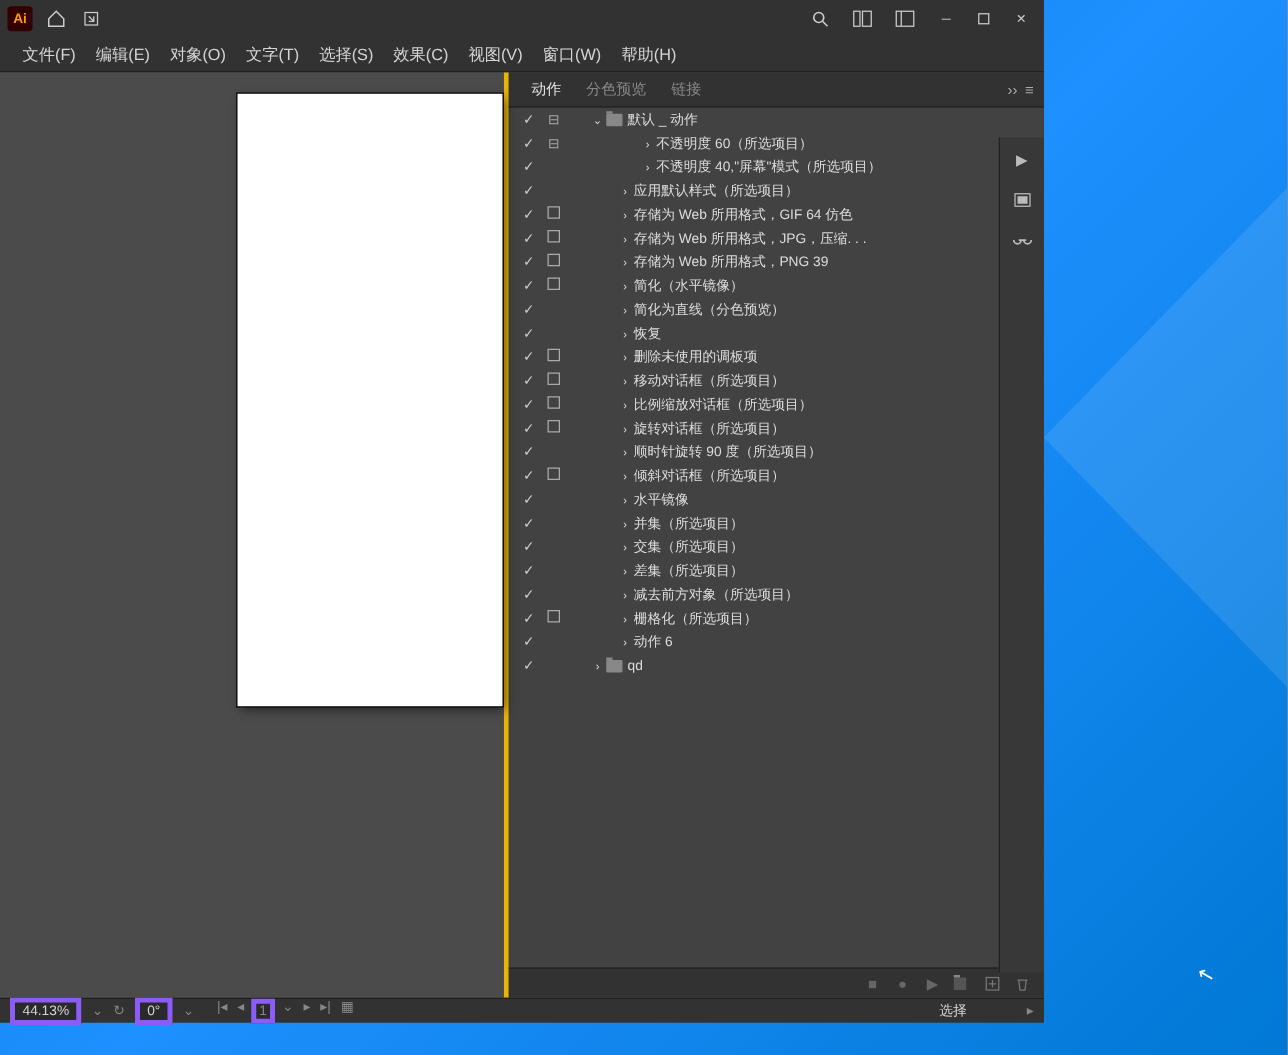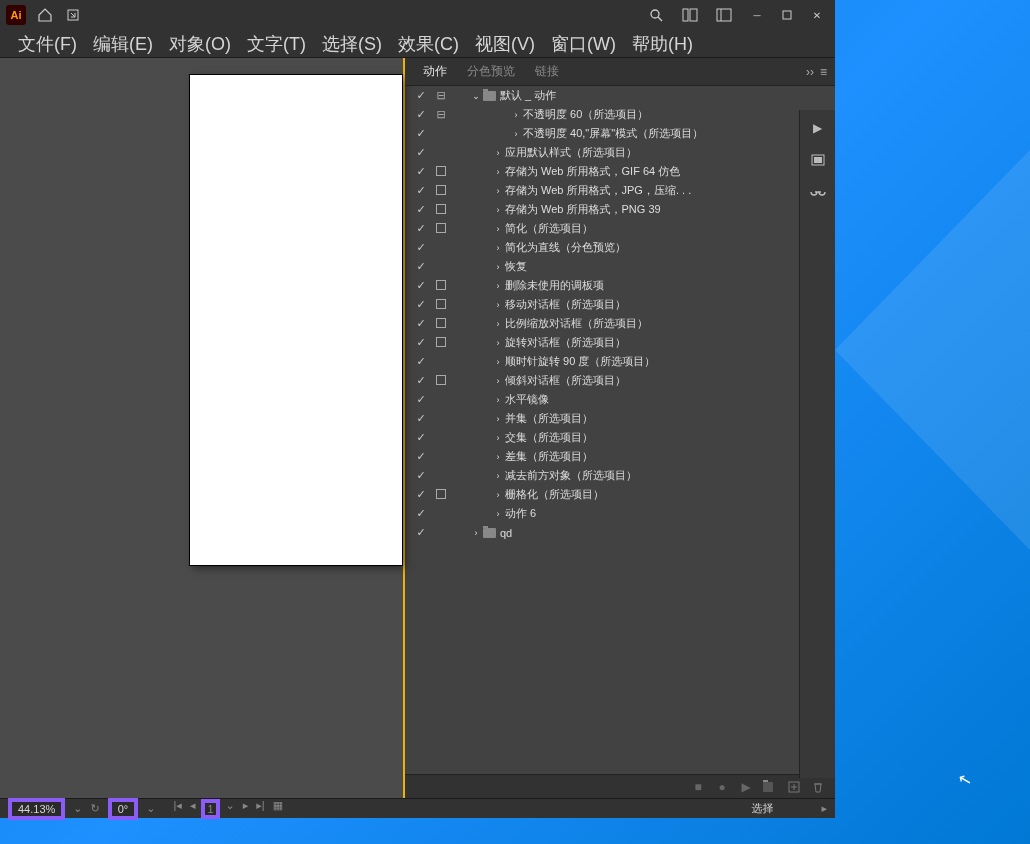--- a/index.html
+++ b/index.html
@@ -7,28 +7,28 @@
 .desktop-overlay { position:absolute; top:150px; right:0; width:195px; height:400px; background:rgba(255,255,255,0.1); clip-path:polygon(0 50%,100% 0,100% 100%); }
 .app-window { position:absolute; top:0; left:0; width:835px; height:818px; background:#323232; color:#d5d5d5; font-size:12px; display:flex; flex-direction:column; }
 .titlebar { height:30px; background:#323232; display:flex; align-items:center; padding:0 6px; }
 .ai-logo { width:20px; height:20px; background:#330000; color:#ff9a00; font-weight:bold; display:flex; align-items:center; justify-content:center; font-size:11px; border-radius:3px; margin-right:8px; }
 .tb-icon { width:22px; height:22px; display:flex; align-items:center; justify-content:center; margin-right:6px; cursor:pointer; color:#ccc; }
 .tb-spacer { flex:1; }
 .tb-right { display:flex; align-items:center; gap:4px; }
 .tb-right .tb-icon { margin:0 4px; }
 .win-btn { width:24px; height:18px; display:flex; align-items:center; justify-content:center; color:#ccc; margin-left:2px; cursor:pointer; font-size:10px; }
 .menubar { height:28px; background:#323232; display:flex; align-items:center; padding:0 10px; border-bottom:1px solid #1a1a1a; }
-.menu-item { padding:0 8px; cursor:pointer; font-size:18px; }
+.menu-item { padding:0 8px; cursor:pointer; font-size:13px; }
 .doc-tabs { height:24px; background:#383838; display:flex; align-items:center; padding-left:10px; border-top:1px solid #1a1a1a; }
 .doc-tab { background:#4b4b4b; padding:3px 10px; font-size:11px; display:flex; align-items:center; gap:8px; border-radius:2px 2px 0 0; }
 .doc-close { cursor:pointer; }
 .workspace { flex:1; display:flex; background:#4b4b4b; position:relative; }
 .canvas-area { flex:1; background:#4b4b4b; position:relative; }
 .artboard { position:absolute; left:190px; top:17px; width:212px; height:490px; background:#fff; box-shadow:0 0 0 1px #000, 3px 3px 8px rgba(0,0,0,0.5); }
-.panel-dock { width:432px; background:#383838; display:flex; flex-direction:column; border-left:2px solid #eab308; }
+.panel-dock { width:432px; background:#383838; display:flex; flex-direction:column; border-left:4px solid #eab308; }
 .panel-tabs { height:28px; background:#323232; display:flex; align-items:center; padding:0 8px; border-bottom:1px solid #222; position:relative; }
 .panel-tab { padding:0 10px; font-size:12px; color:#888; cursor:pointer; }
 .panel-tab.active { color:#e0e0e0; }
 .panel-menu { position:absolute; right:8px; display:flex; gap:6px; color:#aaa; }
 .panel-body { flex:1; overflow:auto; background:#424242; }
 .action-row { height:19px; display:flex; align-items:center; font-size:11px; color:#ddd; padding-left:6px; cursor:pointer; }
 .col-check { width:20px; text-align:center; color:#ccc; }
 .col-dialog { width:20px; text-align:center; }
 .col-indent { display:inline-block; }
 .dlg-box { display:inline-block; width:10px; height:10px; border:1px solid #aaa; }
@@ -176,21 +176,21 @@
             <span class="col-dialog"><span class="dlg-box"></span></span>
             <span class="col-indent" style="width: 42px;"></span>
             <span class="arrow">›</span>
             <span>存储为 Web 所用格式，PNG 39</span>
           </div>
           <div class="action-row" style="position: relative;">
             <span class="col-check">✓</span>
             <span class="col-dialog"><span class="dlg-box"></span></span>
             <span class="col-indent" style="width: 42px;"></span>
             <span class="arrow">›</span>
-            <span>简化（所选项目）</span>
+            <span>简化（水平镜像）</span>
           </div>
           <div class="action-row" style="position: relative;">
             <span class="col-check">✓</span>
             <span class="col-dialog"></span>
             <span class="col-indent" style="width: 42px;"></span>
             <span class="arrow">›</span>
             <span>简化为直线（分色预览）</span>
           </div>
           <div class="action-row" style="position: relative;">
             <span class="col-check">✓</span>

